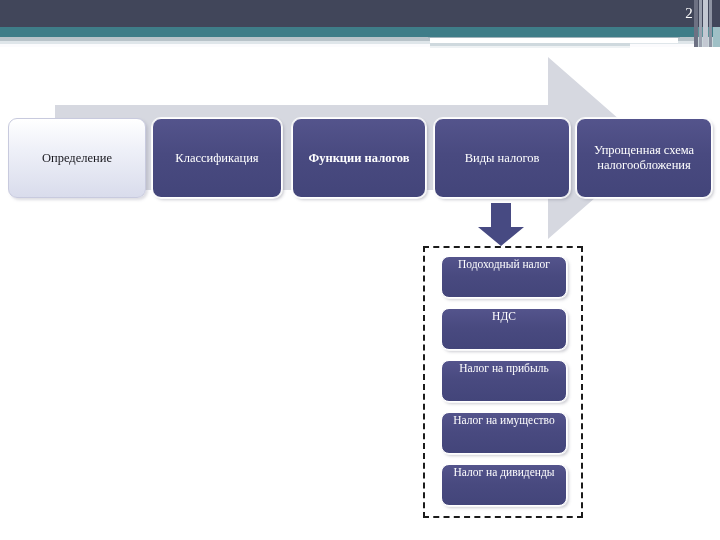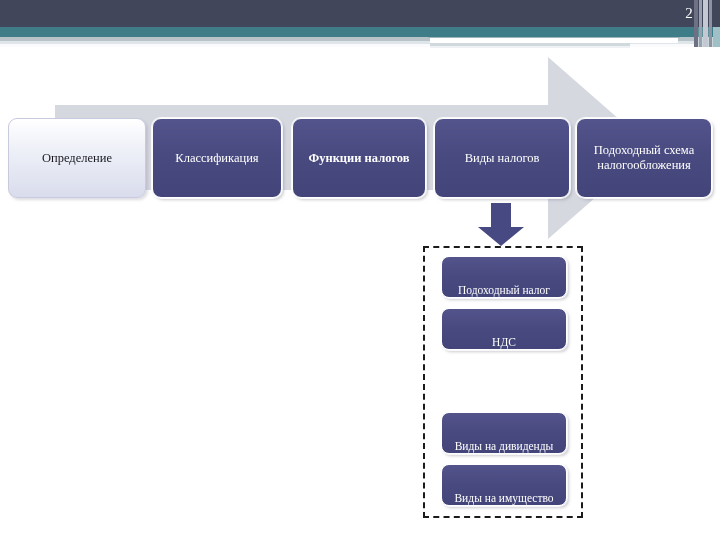--- a/index.html
+++ b/index.html
@@ -85,21 +85,21 @@
   .dash-box{
     position:absolute;left:423px;top:246px;width:160px;height:272px;
     border:2px dashed #1b1b1b;box-sizing:border-box;background:transparent;
   }
 
   .sub{
     position:absolute;left:441px;width:126px;height:42px;
     border-radius:8px;
     background:linear-gradient(180deg,#54548c 0%,#494a80 45%,#43457a 100%);
     color:#ffffff;font-size:11.5px;line-height:14px;
-    display:flex;align-items:flex-end;justify-content:center;text-align:center;
+    display:flex;align-items:flex-start;justify-content:center;text-align:center;
     border:1px solid #ffffff;
     box-shadow:0 0 0 1px rgba(255,255,255,0.8), 2px 2px 3px rgba(90,90,110,0.30);
     box-sizing:border-box;
     font-family:"Liberation Serif", serif;
   }
   .s0{top:256px;}
   .s1{top:308px;font-family:Liberation Serif, serif;}
   .s2{top:360px;}
   .s3{top:412px;}
   .s4{top:464px;}
@@ -150,36 +150,39 @@
 
     <div class="box box-main b2">
       <span class="txt">Функции налогов</span>
     </div>
 
     <div class="box box-main b3">
       <span class="txt">Виды налогов</span>
     </div>
 
     <div class="box box-main b4">
-      <span class="txt">Подоходный схема налогообложения</span>
+      <span class="txt">Упрощенная схема налогообложения</span>
     </div>
   </div>
 
   <svg class="down-arrow" viewBox="0 0 50 44" preserveAspectRatio="none">
     <polygon points="15,0 35,0 35,24 48,24 25,43 2,24 15,24" fill="#474a82"></polygon>
   </svg>
 
   <div class="dash-box"></div>
 
   <div class="sub s0">
     <span class="txt">Подоходный налог</span>
   </div>
   <div class="sub s1">
     <span class="txt">НДС</span>
   </div>
+  <div class="sub s2">
+    <span class="txt">Налог на прибыль</span>
+  </div>
   <div class="sub s3">
-    <span class="txt">Виды на дивиденды</span>
+    <span class="txt">Налог на имущество</span>
   </div>
   <div class="sub s4">
-    <span class="txt">Виды на имущество</span>
+    <span class="txt">Налог на дивиденды</span>
   </div>
 
 </div>
 
 </body></html>

